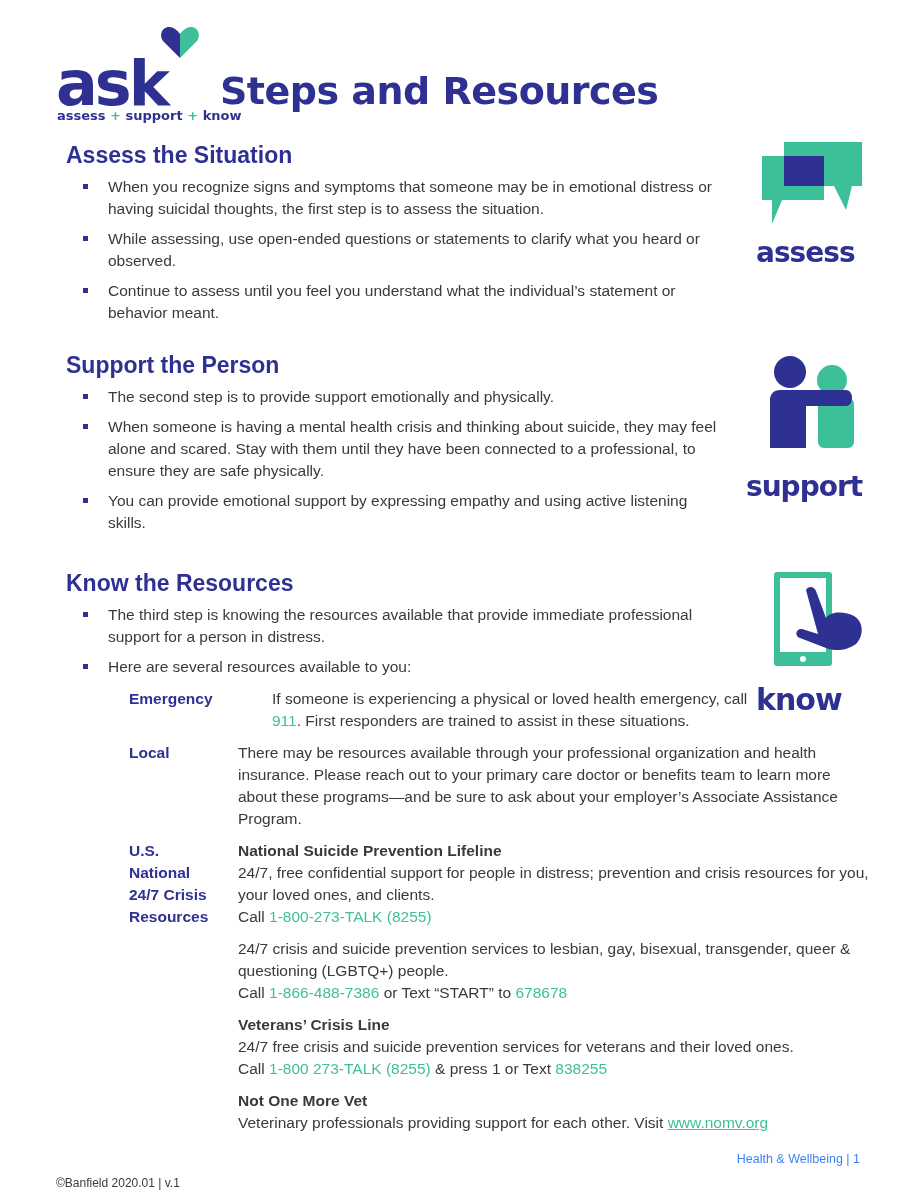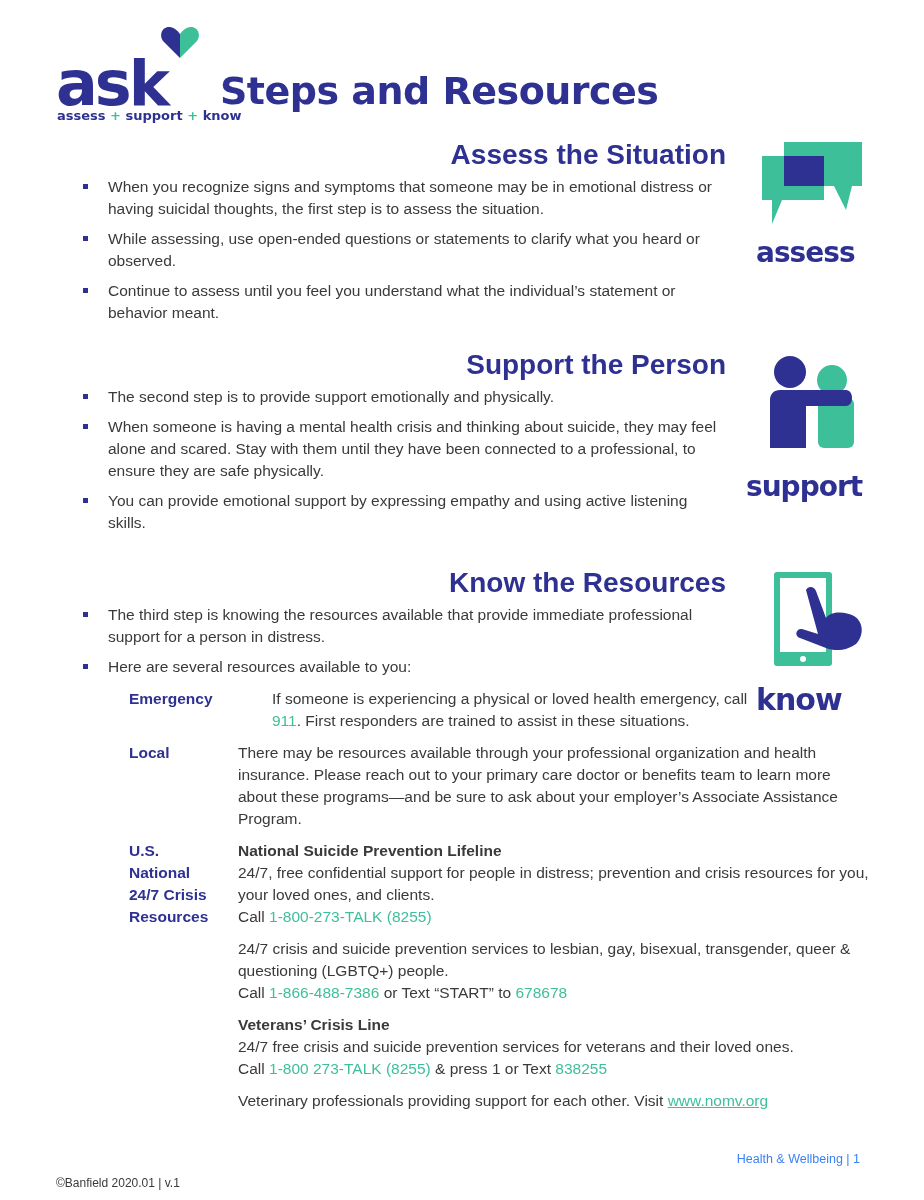--- a/index.html
+++ b/index.html
@@ -8,21 +8,21 @@
 
   .logo { position: absolute; left: 54px; top: 24px; width: 150px; height: 96px; }
   .logo-word { position: absolute; left: 2px; top: 30px; font-family: "DejaVu Sans", sans-serif; font-weight: bold; font-size: 62px; letter-spacing: -3px; color: #2e3192; line-height: 60px; }
   .logo-tag { position: absolute; left: 3px; top: 84px; font-family: "DejaVu Sans", sans-serif; font-weight: bold; font-size: 13px; color: #2e3192; white-space: nowrap; }
   .logo-tag .plus { color: #3dbf9a; }
   .logo-heart { position: absolute; left: 104px; top: 0px; width: 44px; height: 36px; }
 
   .page-title { position: absolute; left: 204px; top: 66px; font-family: "DejaVu Sans", sans-serif; font-weight: bold; font-size: 38px; color: #2e3192; letter-spacing: -0.5px; line-height: 50px; margin-left: 16px; }
 
   .section { position: absolute; left: 66px; width: 660px; }
-  .section h2 { font-family: "Liberation Sans", sans-serif; font-weight: bold; font-size: 28px; color: #2e3192; line-height: 26px; margin-bottom: 8px; text-align: right; }
+  .section h2 { font-family: "Liberation Sans", sans-serif; font-weight: bold; font-size: 23px; color: #2e3192; line-height: 26px; margin-bottom: 8px; }
   .bullets { list-style: none; }
   .bullets li { position: relative; padding-left: 42px; font-size: 15.5px; line-height: 22px; margin-bottom: 8px; color: #3a3a3a; }
   .bullets li .bullet { position: absolute; left: 17px; top: 8px; width: 5px; height: 5px; background: #2e3192; }
 
   .res-table { position: absolute; left: 129px; width: 740px; font-size: 15.5px; line-height: 22px; }
   .res-row { display: flex; margin-bottom: 10px; }
   .res-label { width: 109px; flex: none; font-weight: bold; color: #2e3192; }
   .res-body { flex: 1; color: #3a3a3a; }
   .res-entry { margin-bottom: 10px; }
   .res-entry-title { font-weight: bold; color: #3a3a3a; }
@@ -106,20 +106,21 @@
       <div class="res-entry">
         <div>24/7 crisis and suicide prevention services to lesbian, gay, bisexual, transgender, queer &amp; questioning (LGBTQ+) people.</div>
         <div><span>Call </span><span class="teal">1-866-488-7386</span><span> or Text “START” to </span><span class="teal">678678</span></div>
       </div>
       <div class="res-entry">
         <div class="res-entry-title">Veterans’ Crisis Line</div>
         <div>24/7 free crisis and suicide prevention services for veterans and their loved ones.</div>
         <div><span>Call </span><span class="teal">1-800 273-TALK (8255)</span><span> &amp; press 1 or Text </span><span class="teal">838255</span></div>
       </div>
       <div class="res-entry">
+        <div class="res-entry-title">Not One More Vet</div>
         <div><span>Veterinary professionals providing support for each other. Visit </span> <a class="link">www.nomv.org</a></div>
       </div>
     </div>
   </div>
 </div>
 
 <svg class="side-icon" style="left:762px; top:142px; width:102px; height:84px;" viewBox="0 0 102 84">
   <path d="M0 14 H62 V58 H20 L10 82 V58 H0 Z" fill="#3dbf9a"></path>
   <path d="M22 0 H100 V44 H90 L84 68 L72 44 H22 Z" fill="#3dbf9a"></path>
   <rect x="22" y="14" width="40" height="30" fill="#2e3192"></rect>

